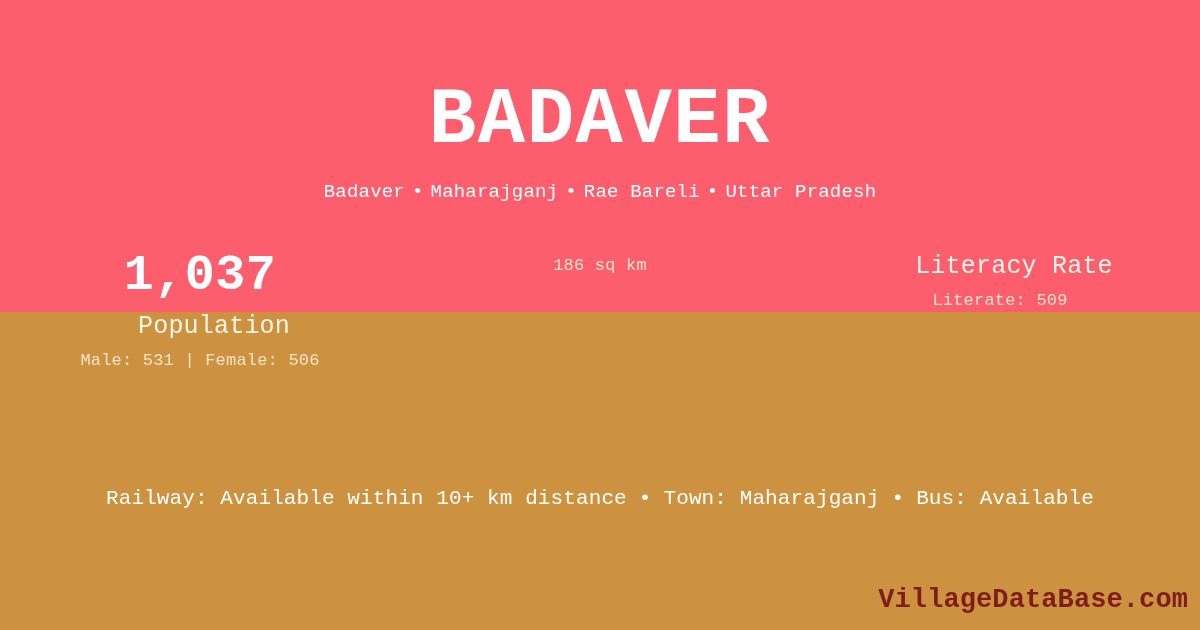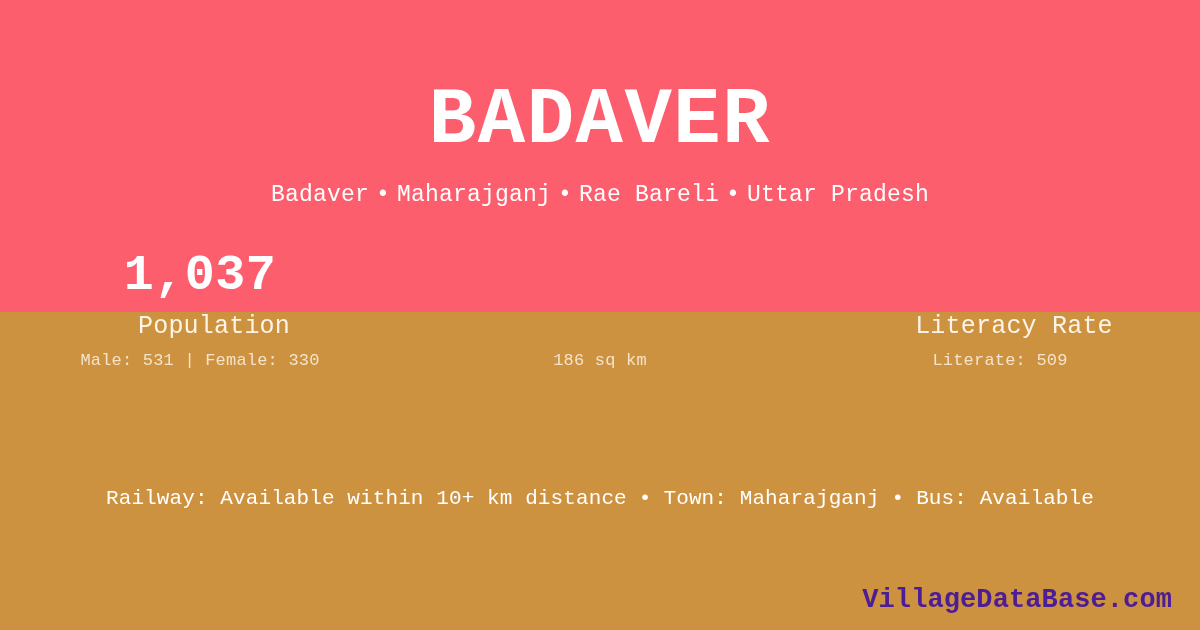--- a/index.html
+++ b/index.html
@@ -60,41 +60,40 @@
     font-weight: 700;
     line-height: 1;
     color: #ffffff;
     letter-spacing: 1.5px;
   }
   .village-subtitle {
     position: absolute;
     left: 0;
     top: 182px;
     width: 1200px;
-    font-size: 23px;
+    font-size: 19px;
     font-weight: 400;
     line-height: 1.15;
     color: #ffffff;
     letter-spacing: 0.2px;
   }
   .village-subtitle .sep {
     display: inline-block;
     padding: 0 7px;
     color: #ffffff;
   }
 
   
   .stats {
     position: absolute;
     left: 0;
     top: 246px;
     width: 1200px;
     display: flex;
     flex-direction: row;
-    align-items: flex-end;
   }
   .stat {
     flex: 1 1 0;
     text-align: center;
   }
   .stat-value {
     font-size: 50px;
     font-weight: 700;
     line-height: 60px;
     color: #ffffff;
@@ -133,26 +132,26 @@
   }
   .facilities .sep {
     display: inline-block;
     padding: 0 12px;
     color: #ffffff;
   }
 
   
   .brand {
     position: absolute;
-    right: 28px;
+    right: 12px;
     bottom: 14px;
     font-size: 27px;
     font-weight: 700;
     line-height: 32px;
-    color: #4c1d95;
+    color: #7f1d1d;
     letter-spacing: 0.1px;
   }
 </style>
 </head>
 <body>
 
 <div class="card">
 
   <div class="band-top"></div>
   <div class="band-bottom"></div>
@@ -163,21 +162,21 @@
     <div class="village-subtitle">
       <span>Badaver</span><span class="sep">•</span><span>Maharajganj</span><span class="sep">•</span><span>Rae Bareli</span><span class="sep">•</span><span>Uttar Pradesh</span>
     </div>
   </div>
 
   <div class="stats">
 
     <div class="stat">
       <div class="stat-value">1,037</div>
       <div class="stat-label">Population</div>
-      <div class="stat-sub">Male: 531 | Female: 330</div>
+      <div class="stat-sub">Male: 531 | Female: 506</div>
     </div>
 
     <div class="stat">
       <div class="stat-sub">186 sq km</div>
     </div>
 
     <div class="stat">
       <div class="stat-label">Literacy Rate</div>
       <div class="stat-sub">Literate: 509</div>
     </div>

